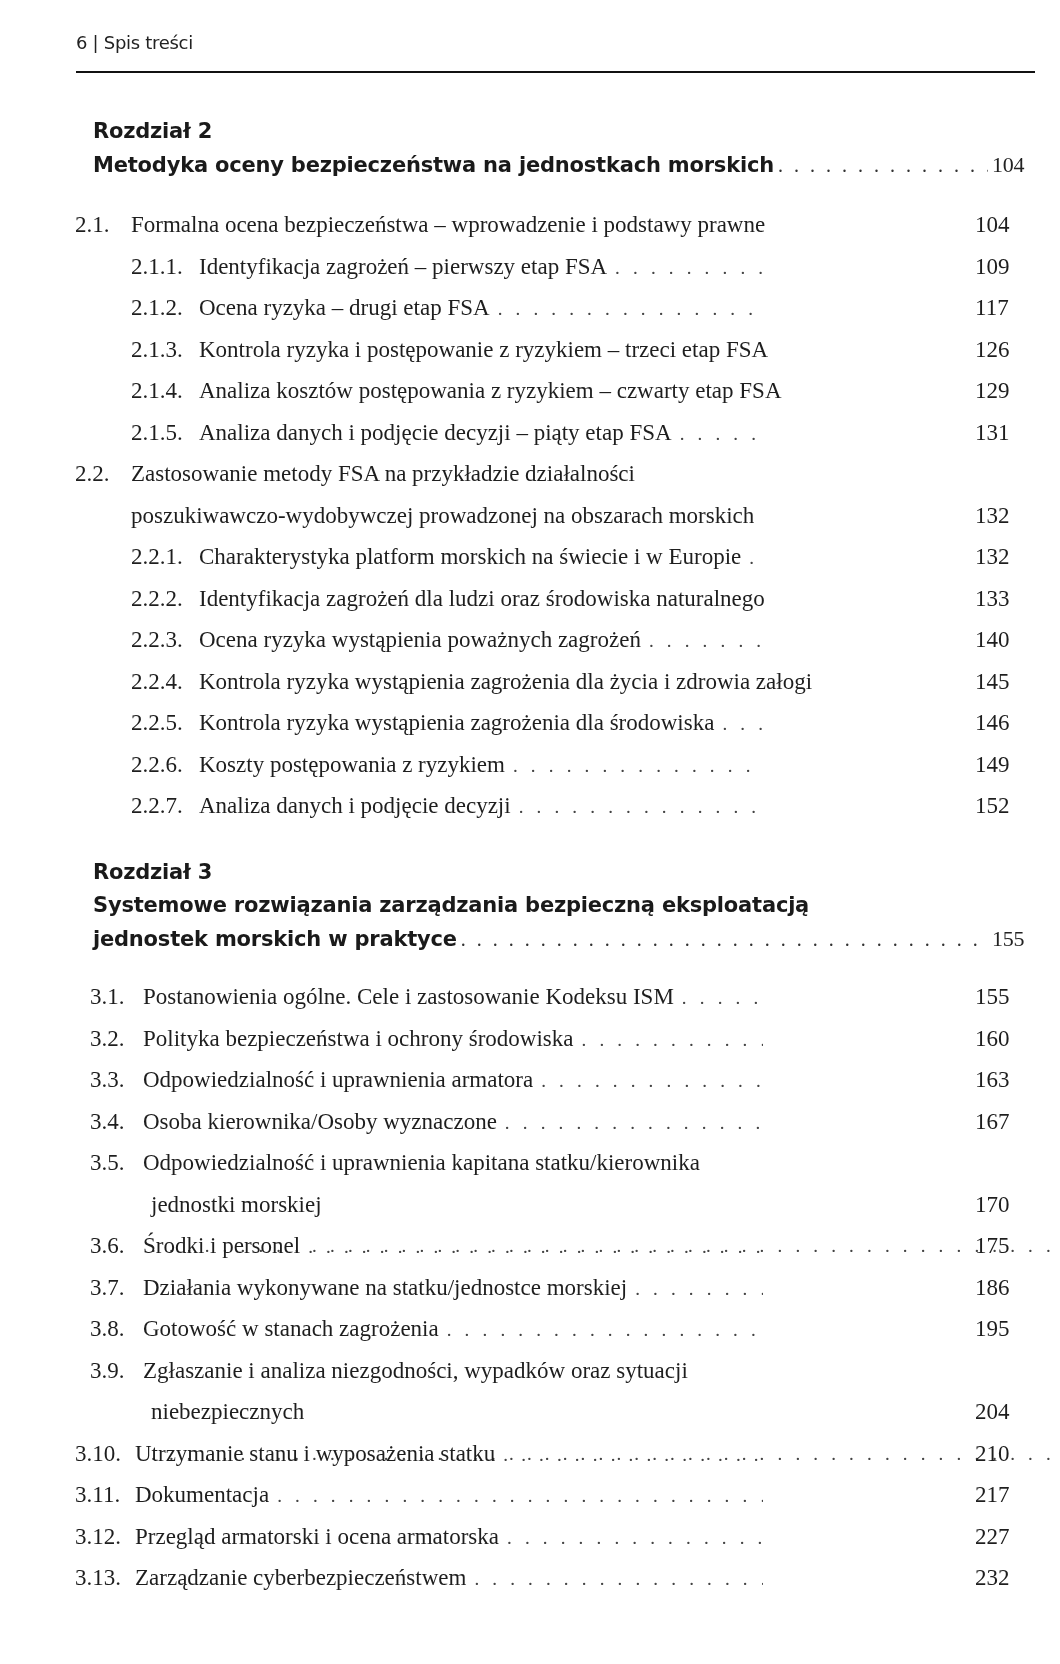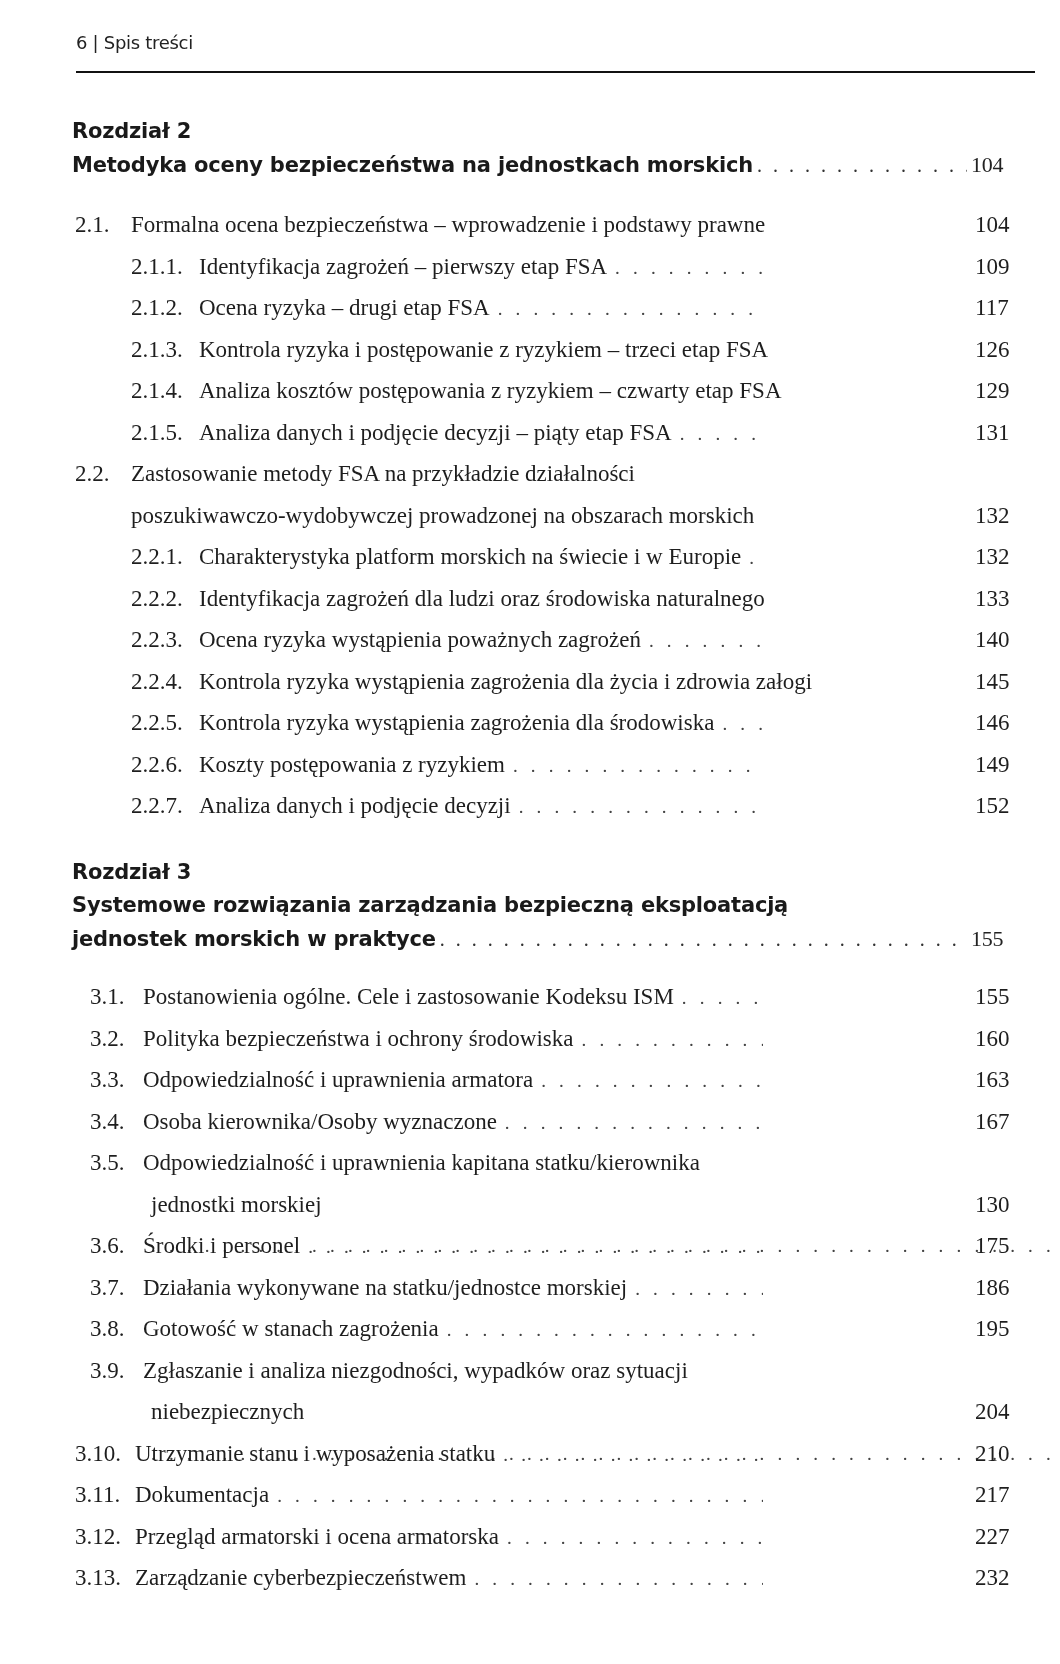--- a/index.html
+++ b/index.html
@@ -10,21 +10,21 @@
   .running-head {
     position: absolute; left: 76px; top: 32px;
     font-family: "DejaVu Sans", sans-serif; font-size: 18px; color: #222;
     letter-spacing: -0.3px;
   }
   .rule {
     position: absolute; left: 76px; top: 71px; width: 959px; height: 2px;
     background: #111;
   }
   .chapter-head {
-    position: absolute; left: 72px;
+    position: absolute; left: 93px;
     font-family: "DejaVu Sans", sans-serif; font-weight: bold;
     font-size: 21px; line-height: 33px; color: #1a1a1a;
     width: 959px; letter-spacing: -0.2px;
   }
   .chapter-head .line { display: block; white-space: nowrap; }
   .chapter-head .last { display: flex; align-items: baseline; }
   .chapter-head .last .dots {
     flex: 1; overflow: hidden; white-space: nowrap;
     font-family: "Liberation Serif", serif; font-weight: normal; font-size: 20px;
     letter-spacing: 3px; color: #333; margin: 0 4px;
@@ -248,21 +248,21 @@
       <span class="txt">
         <span>Odpowiedzialność i uprawnienia kapitana statku/kierownika</span>
         <span class="dots"></span>
       </span>
     </div>
     <div class="entry c3 cont">
       <span class="txt">
         <span>jednostki morskiej</span>
         <span class="dots"></span>
       </span>
-      <span class="pgn">130</span>
+      <span class="pgn">170</span>
     </div>
     <div class="entry c3 l1">
       <span class="num">3.6.</span>
       <span class="txt">
         <span>Środki i personel</span>
         <span class="dots"></span>
       </span>
       <span class="pgn">175</span>
     </div>
     <div class="entry c3 l1">

